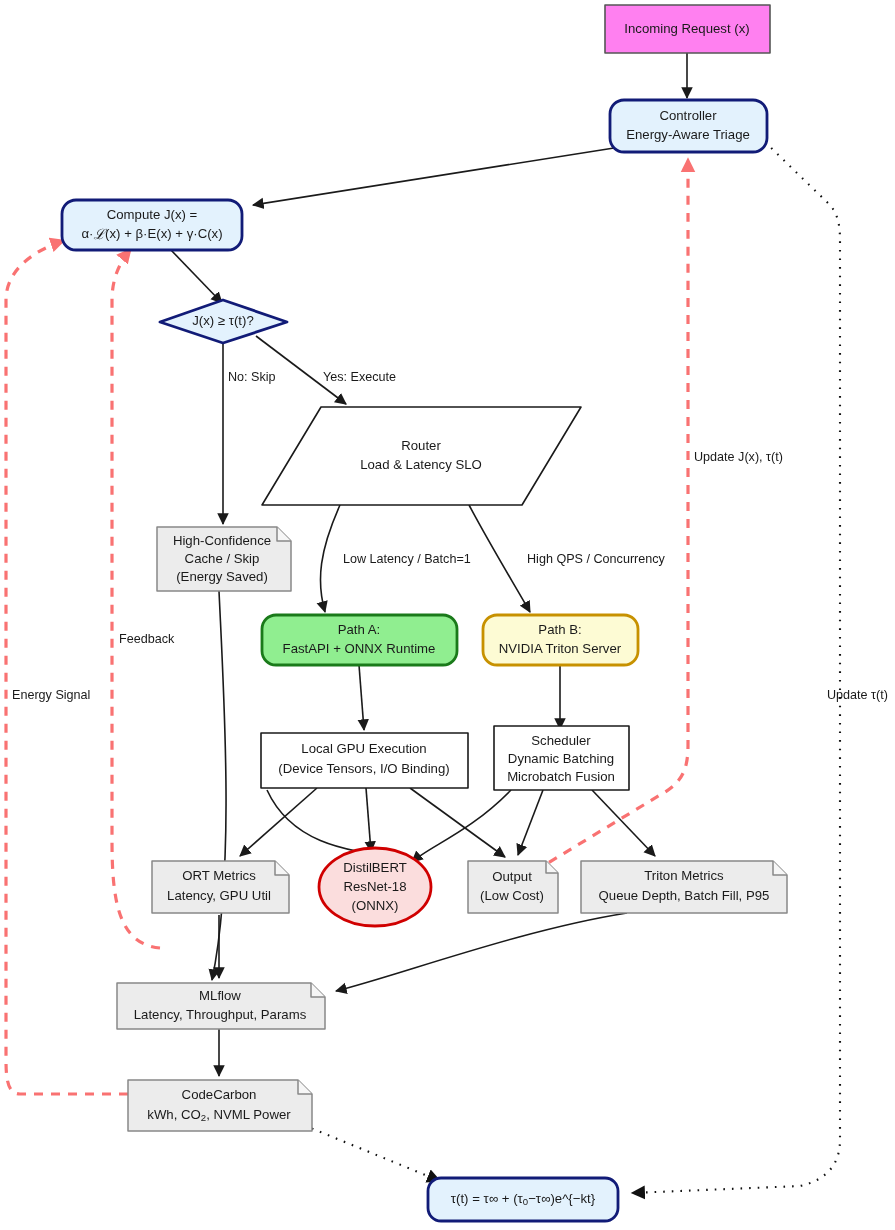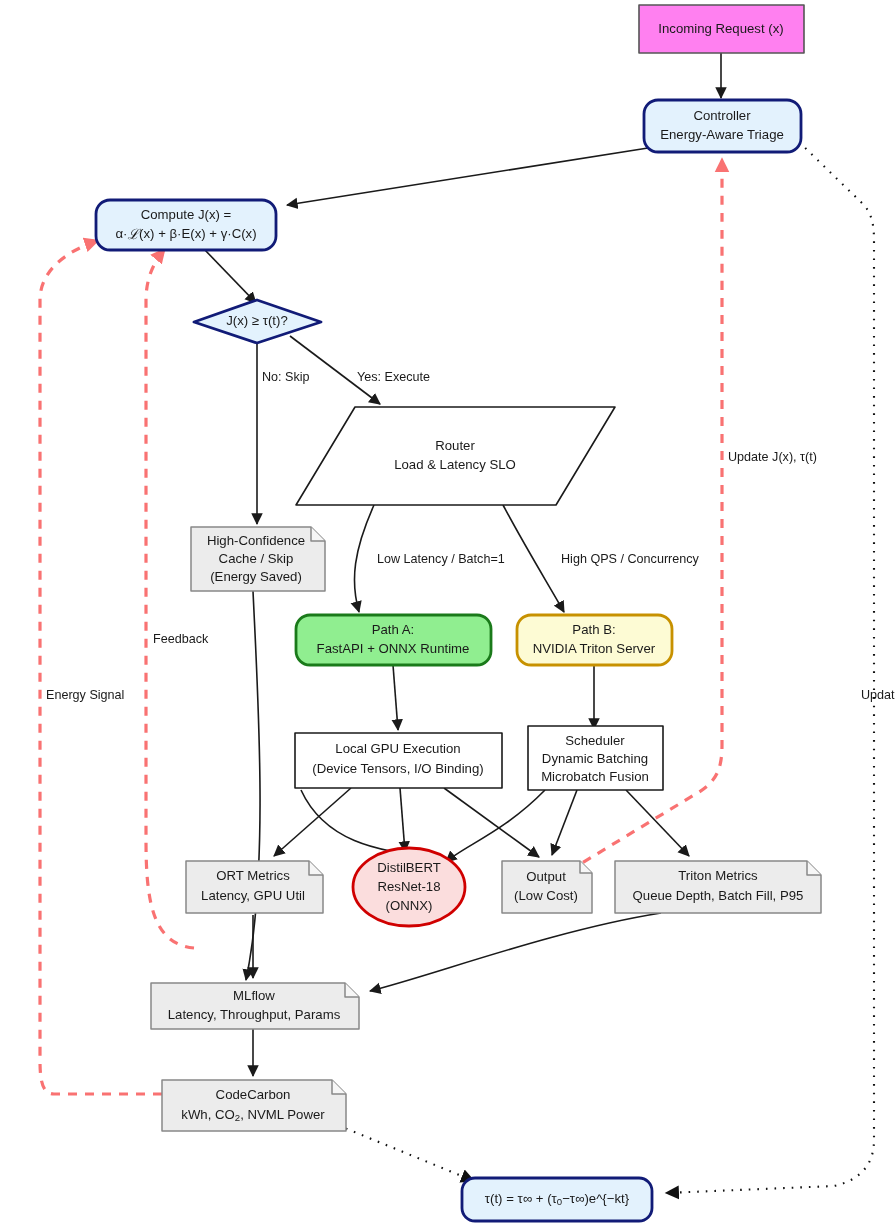--- a/index.html
+++ b/index.html
@@ -10,21 +10,20 @@
   body {
     width: 895px;
     height: 1230px;
     font-family: "Liberation Sans", sans-serif;
     overflow: hidden;
   }
   #diagram-root {
     position: relative;
     width: 755px;
     height: 1230px;
-    margin-left: 34px;
   }
   svg#flow {
     display: block;
     width: 895px;
     height: 1230px;
   }
   .node-label {
     font-family: "Liberation Sans", sans-serif;
     font-size: 13.2px;
     fill: #1a1a1a;

